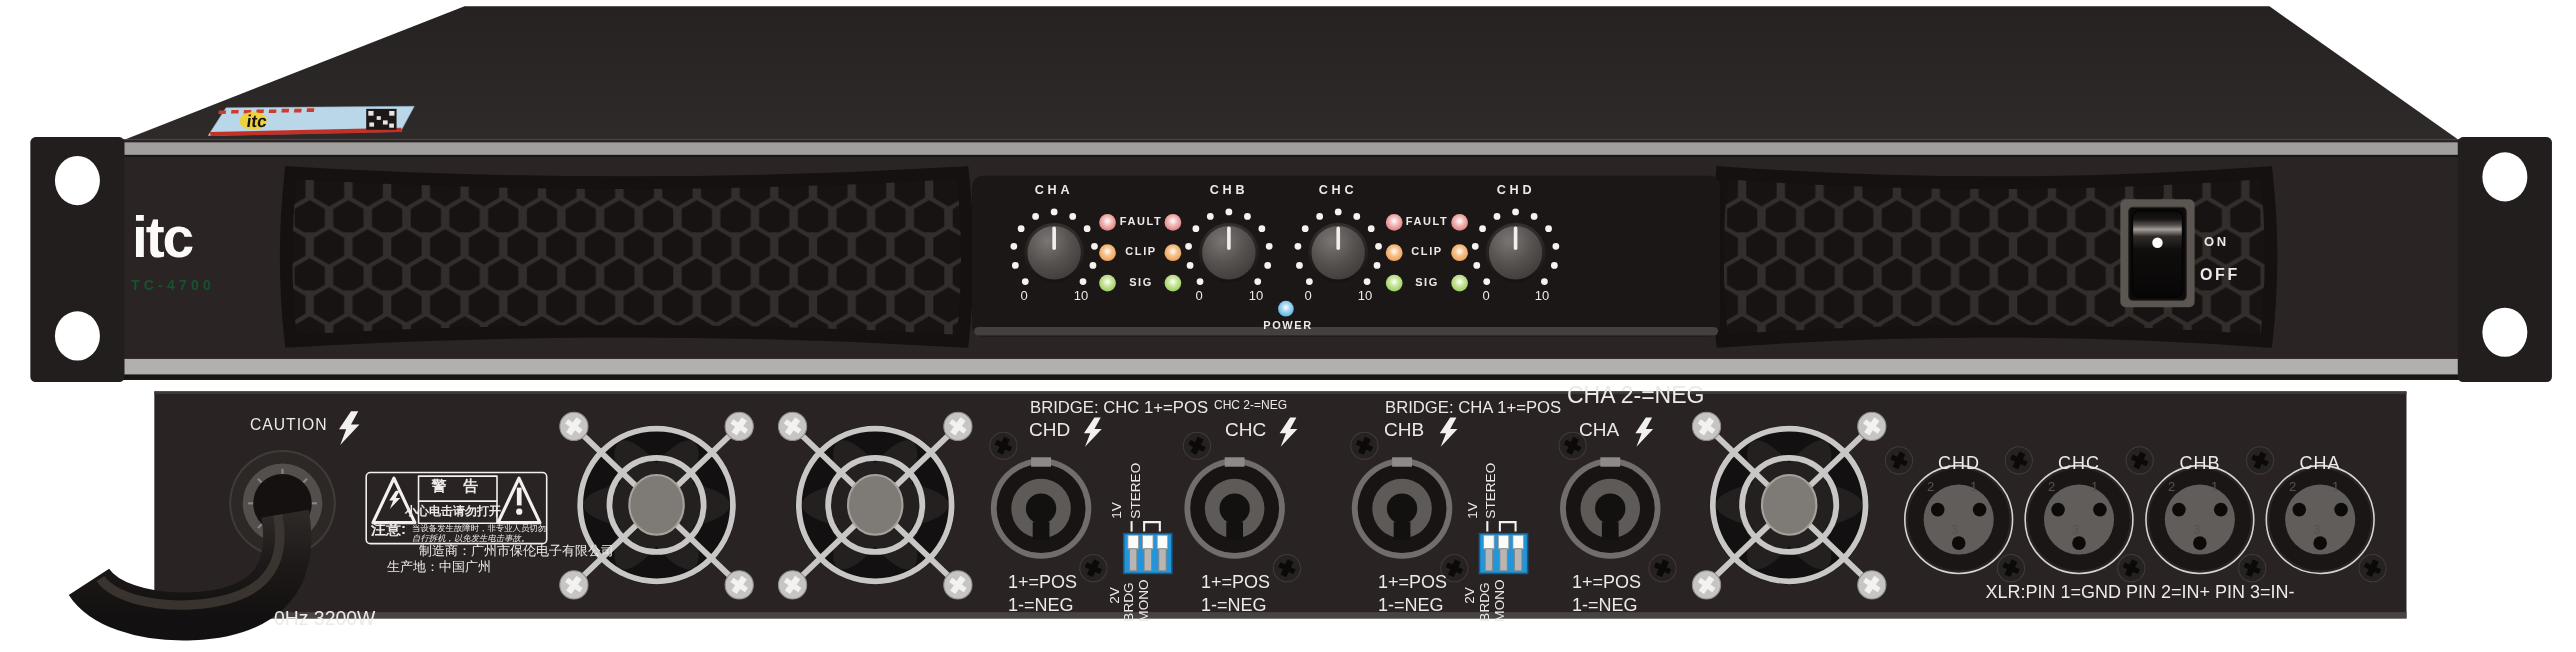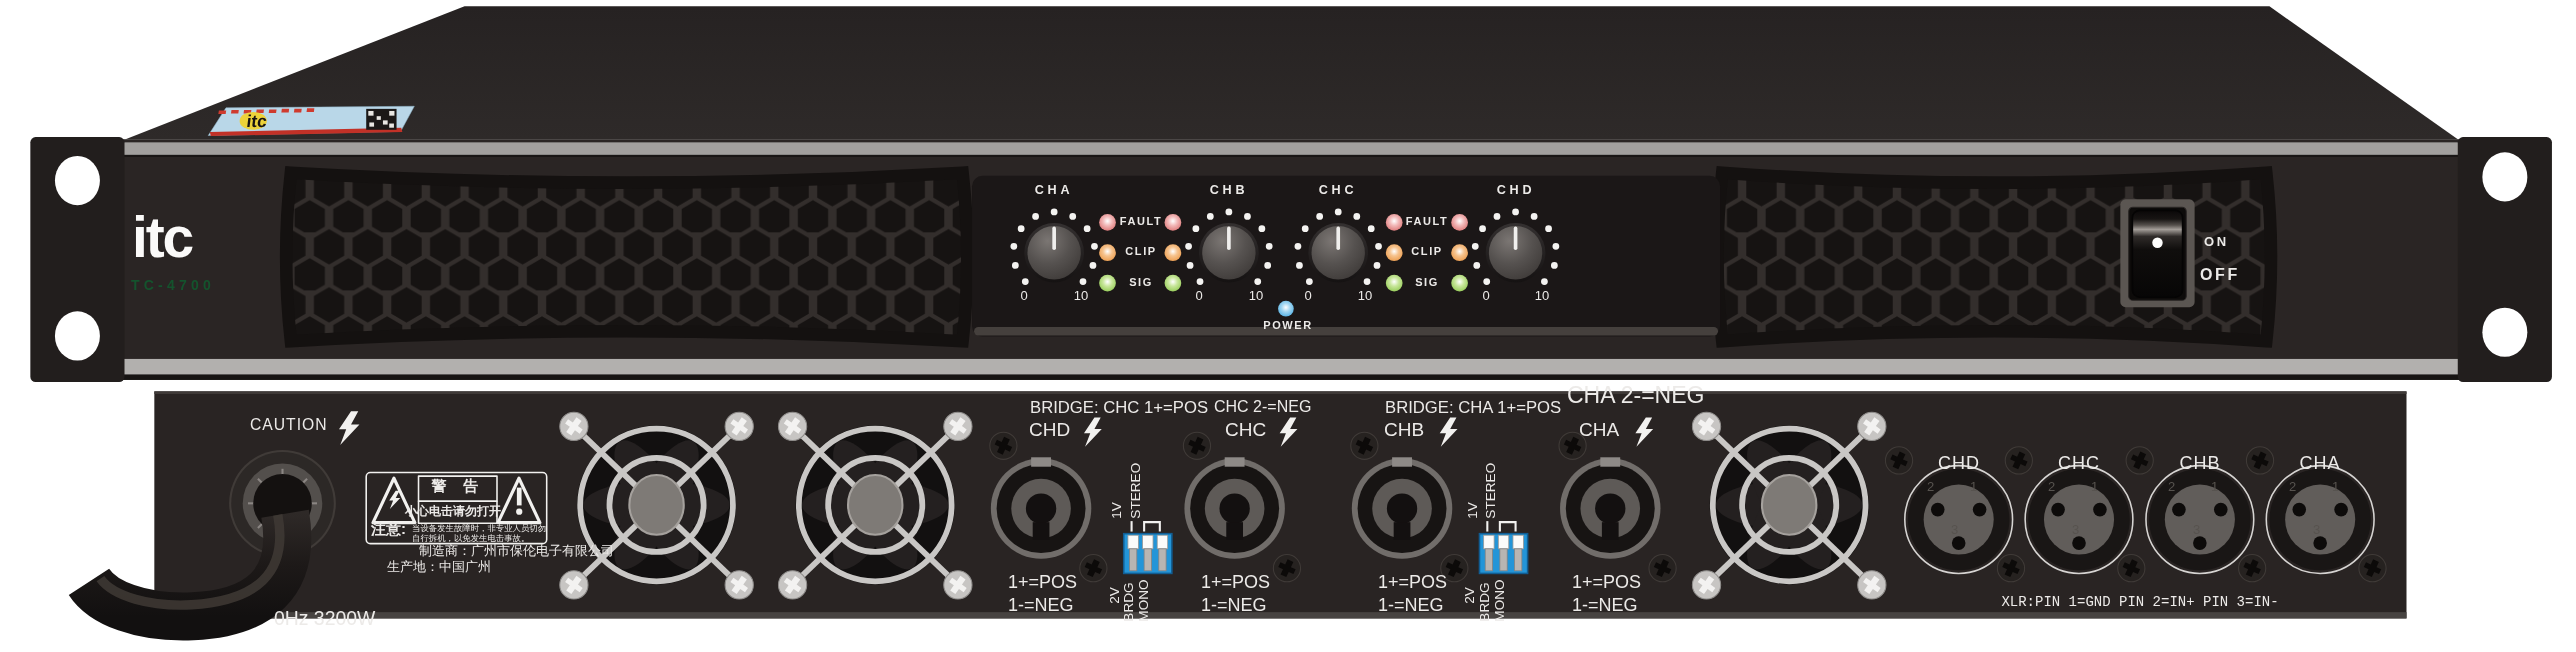--- a/index.html
+++ b/index.html
@@ -381,21 +381,21 @@
   <div class="t b c" style="left:1427px;top:277px;font-size:11px;letter-spacing:1.6px;">SIG</div>
 
   <div class="t b c" style="left:1288px;top:320px;font-size:11px;letter-spacing:1.6px;">POWER</div>
 
   <div class="t b" style="left:2204px;top:235px;font-size:13px;letter-spacing:2.6px;">ON</div>
   <div class="t b" style="left:2200px;top:267px;font-size:16px;letter-spacing:2.6px;">OFF</div>
 
   <div class="t" style="left:250px;top:417px;font-size:15.7px;letter-spacing:1px;">CAUTION</div>
 
   <div class="t" style="left:1030px;top:399px;font-size:16.7px;">BRIDGE: CHC 1+=POS</div>
-  <div class="t" style="left:1214px;top:399px;font-size:16px;">CHC 2-=NEG</div>
+  <div class="t" style="left:1214px;top:399px;font-size:12px;">CHC 2-=NEG</div>
   <div class="t" style="left:1385px;top:399px;font-size:16.7px;">BRIDGE: CHA 1+=POS</div>
   <div class="t" style="left:1567px;top:383px;font-size:23px;">CHA 2-=NEG</div>
 
   <div class="t" style="left:1029px;top:420px;font-size:19px;">CHD</div>
   <div class="t" style="left:1225px;top:420px;font-size:19px;">CHC</div>
   <div class="t" style="left:1384px;top:420px;font-size:19px;">CHB</div>
   <div class="t" style="left:1579px;top:420px;font-size:19px;">CHA</div>
 
   <div class="t" style="left:1008px;top:573px;font-size:18px;">1+=POS</div>
   <div class="t" style="left:1008px;top:596px;font-size:18px;">1-=NEG</div>
@@ -428,25 +428,25 @@
   <div class="t pin" style="left:2048px;top:480px;font-size:13px;">2</div>
   <div class="t pin" style="left:2091px;top:480px;font-size:13px;">1</div>
   <div class="t pin" style="left:2072px;top:523px;font-size:13px;">3</div>
   <div class="t pin" style="left:2168px;top:480px;font-size:13px;">2</div>
   <div class="t pin" style="left:2211px;top:480px;font-size:13px;">1</div>
   <div class="t pin" style="left:2193px;top:523px;font-size:13px;">3</div>
   <div class="t pin" style="left:2289px;top:480px;font-size:13px;">2</div>
   <div class="t pin" style="left:2332px;top:480px;font-size:13px;">1</div>
   <div class="t pin" style="left:2313px;top:523px;font-size:13px;">3</div>
 
-  <div class="t c" style="left:2140px;top:595px;font-size:14px;font-family:Liberation Mono, monospace;">XLR:PIN 1=GND PIN 2=IN+ PIN 3=IN-</div>
+  <div class="t c" style="left:2140px;top:583px;font-size:18px;">XLR:PIN 1=GND PIN 2=IN+ PIN 3=IN-</div>
 
   <div class="t b c" style="left:458px;top:478px;font-size:15px;letter-spacing:6.3px;">警 告</div>
   <div class="t b c" style="left:453px;top:505px;font-size:12px;">小心电击请勿打开</div>
   <div class="t b" style="left:371px;top:521px;font-size:15px;">注意:</div>
   <div class="t" style="left:412px;top:524px;font-size:8.4px;">当设备发生故障时，非专业人员切勿</div>
-  <div class="t" style="left:412px;top:534px;font-size:8.4px;">自行拆机，以免发生电击事故。</div>
+  <div class="t" style="left:412px;top:534px;font-size:8.4px;font-style:italic;">自行拆机，以免发生电击事故。</div>
 
   <div class="t" style="left:387px;top:544px;font-size:13px;margin-left:32px;">制造商：广州市保伦电子有限公司</div>
   <div class="t" style="left:387px;top:560px;font-size:13px;">生产地：中国广州</div>
   <div class="t" style="left:274px;top:567px;font-size:19.4px;margin-top:41px;">0Hz 3200W</div>
 </div>
 
 
 </body></html>

